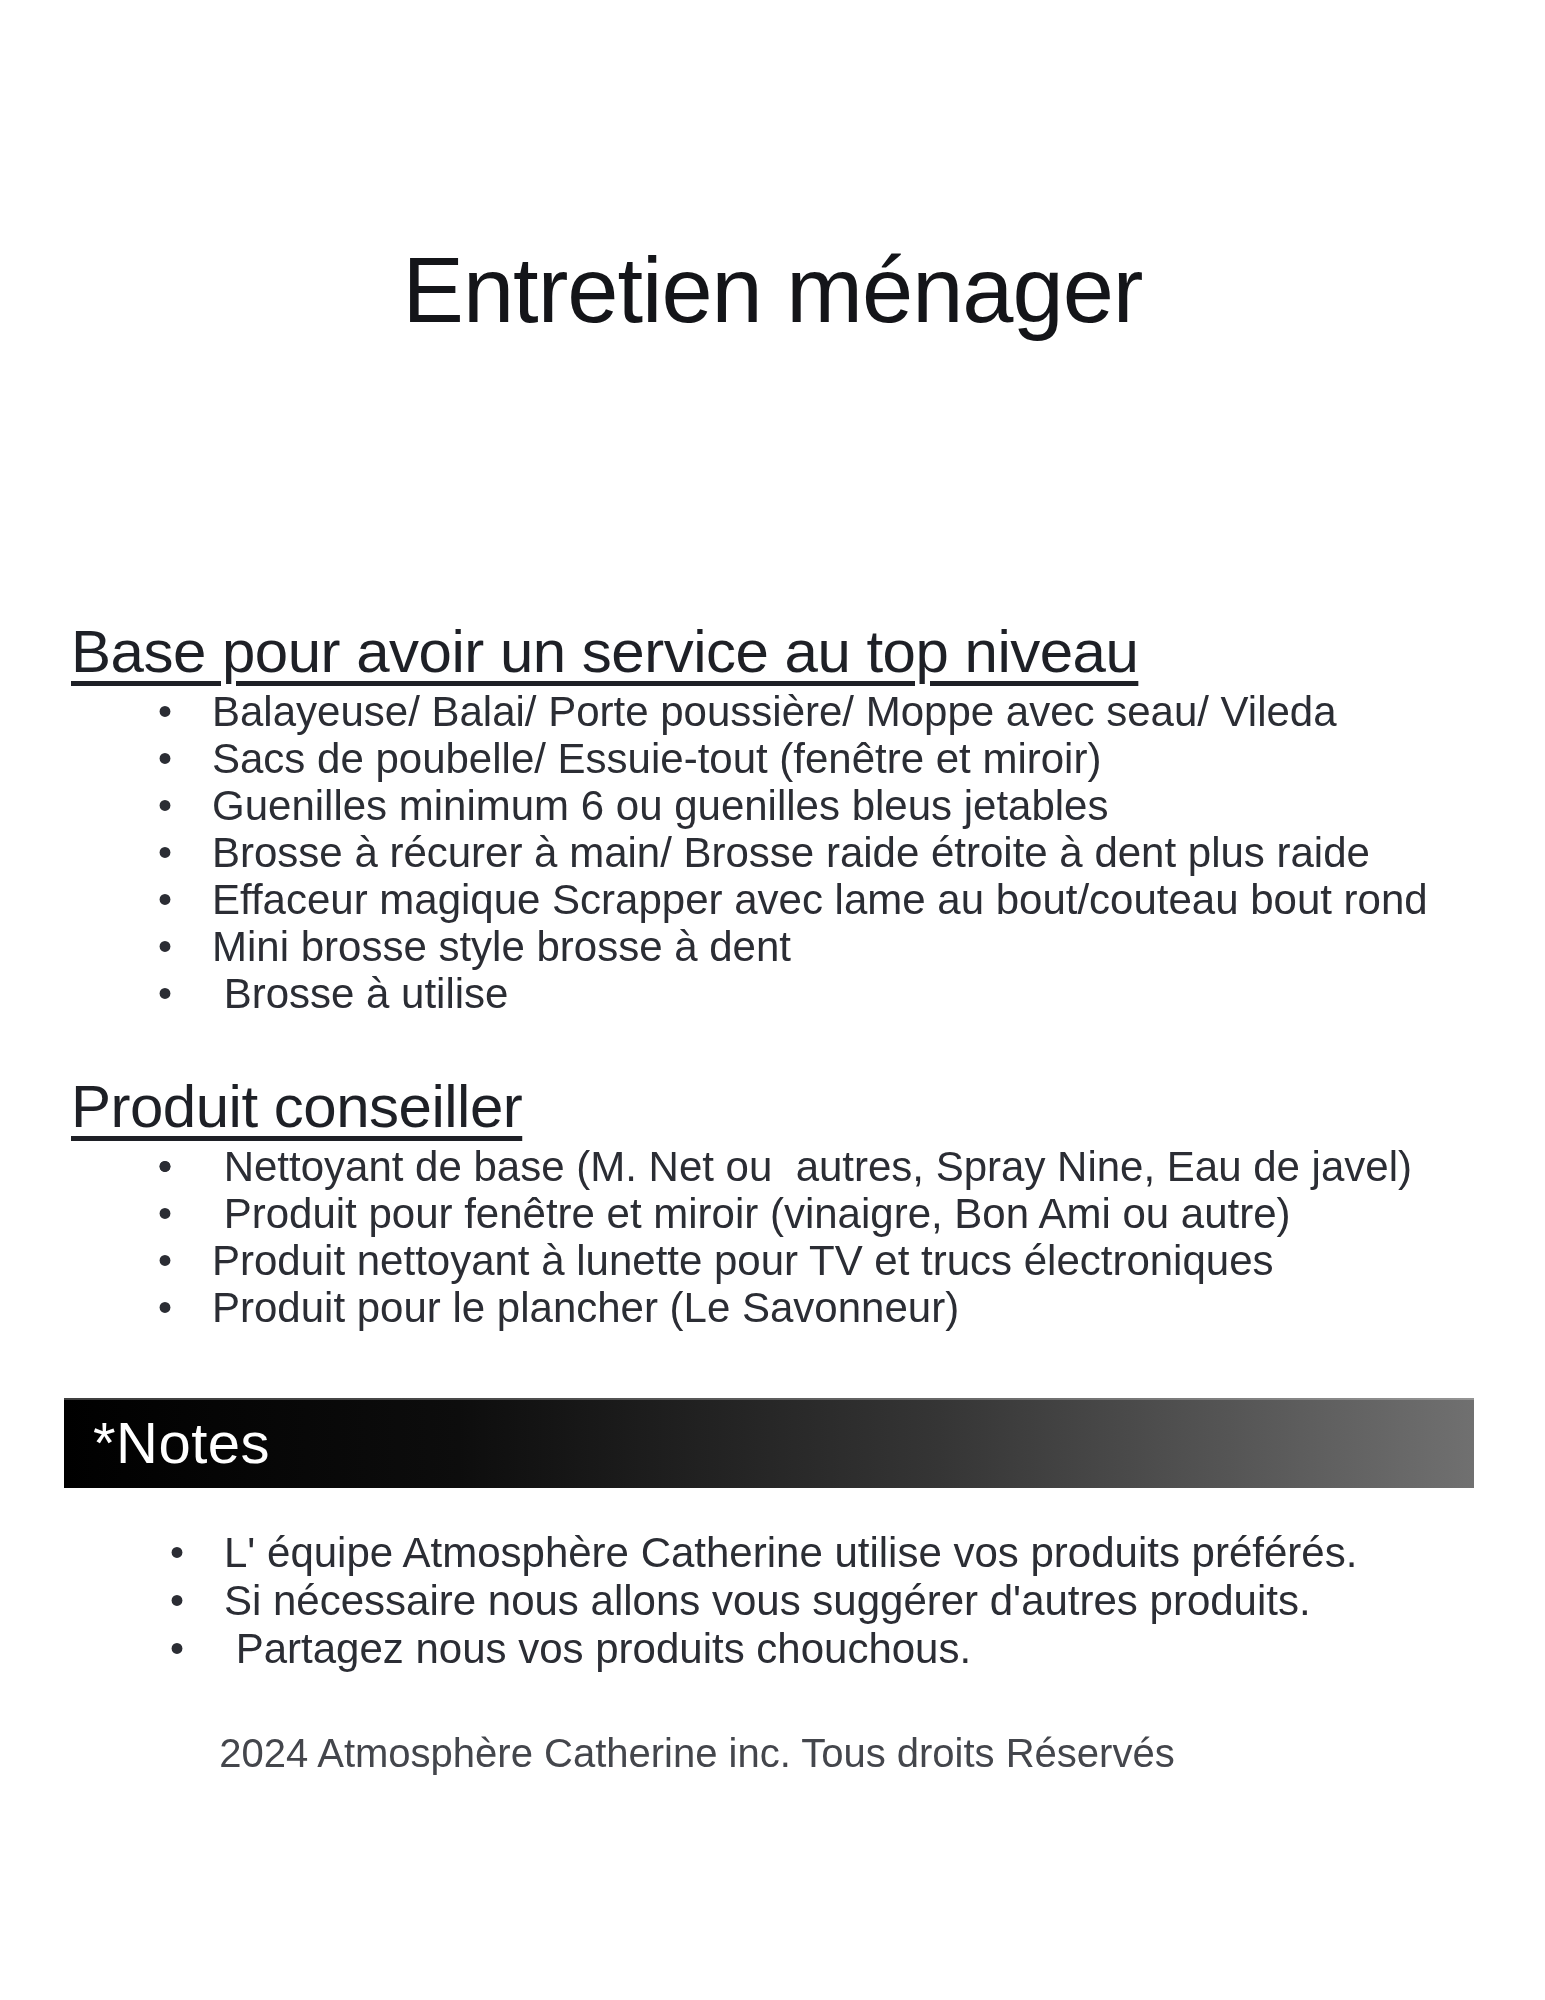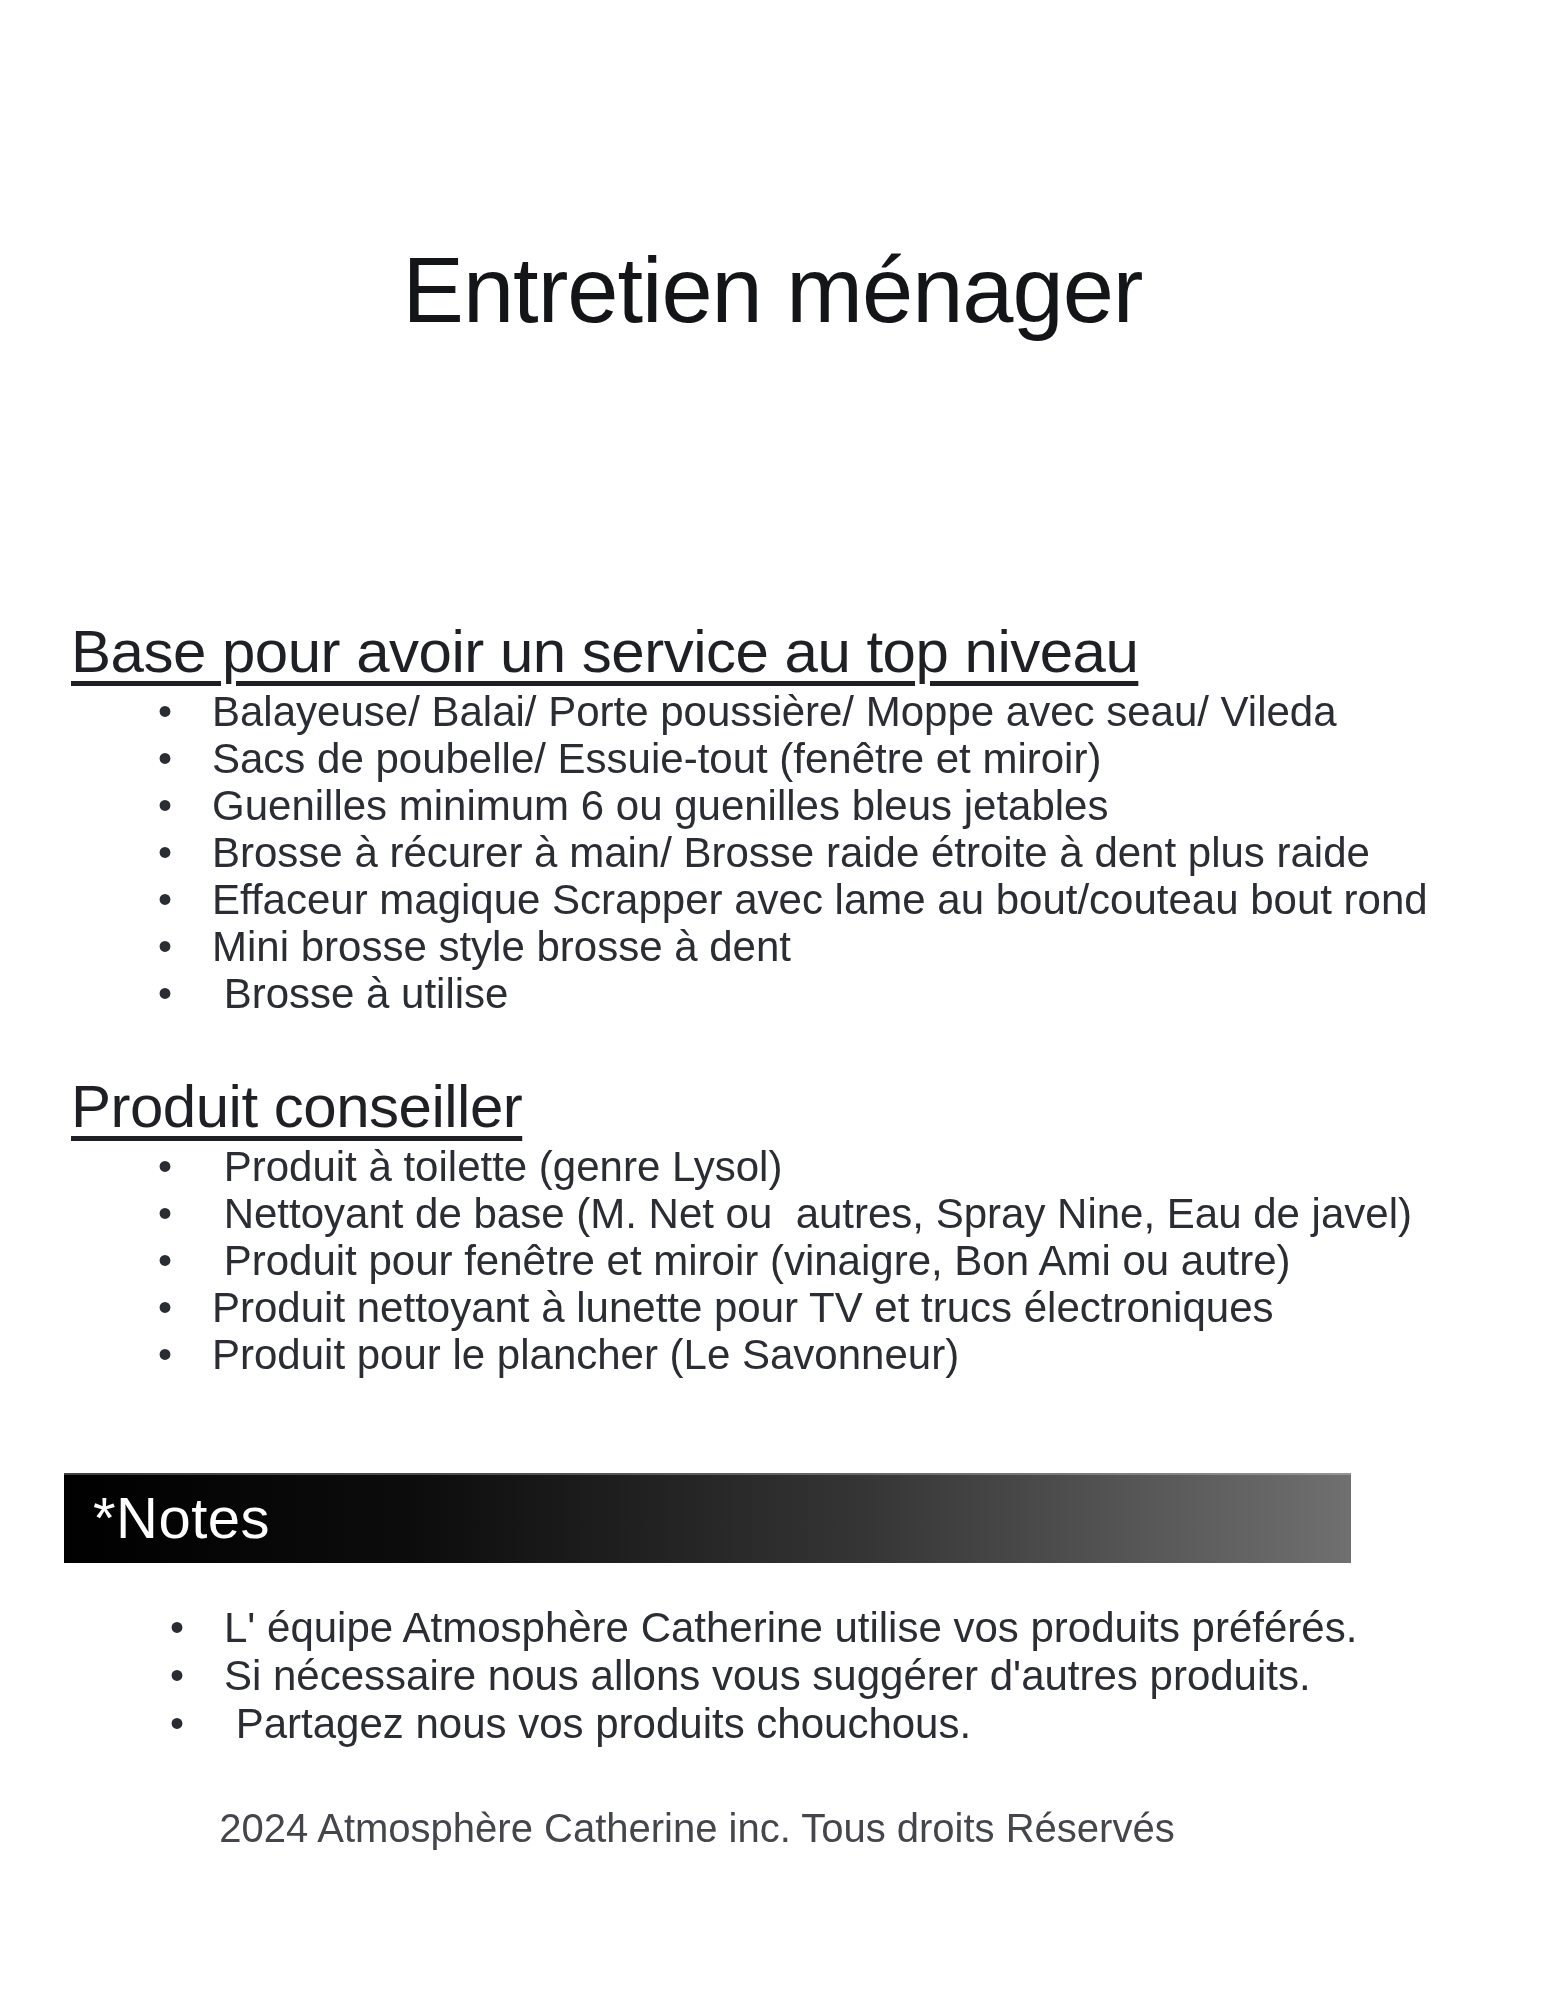--- a/index.html
+++ b/index.html
@@ -57,23 +57,23 @@
     left: 0;
     top: 0;
     font-size: 40px;
     line-height: 47px;
     color: #2b2d34;
   }
   .list-1 { margin-top: 57px; }
   .list-2 { margin-top: 63px; }
 
   .notes-bar {
-    margin-top: 95px;
+    margin-top: 67px;
     margin-left: 64px;
-    width: 1287px;
+    width: 1410px;
     height: 90px;
     background: linear-gradient(to right, #000000 0%, #0d0d0d 28%, #353535 62%, #707070 100%);
     box-shadow: inset 0 2px 0 rgba(255,255,255,0.25);
   }
   .notes-bar h2 {
     margin: 0;
     padding-left: 29px;
     font-size: 58px;
     line-height: 90px;
     font-weight: 400;
@@ -112,21 +112,21 @@
       <li><span class="bullet">•</span><span class="li-text">Brosse à récurer à main/ Brosse raide étroite à dent plus raide</span></li>
       <li><span class="bullet">•</span><span class="li-text">Effaceur magique Scrapper avec lame au bout/couteau bout rond</span></li>
       <li><span class="bullet">•</span><span class="li-text">Mini brosse style brosse à dent</span></li>
       <li><span class="bullet">•</span><span class="li-text"> Brosse à utilise</span></li>
     </ul>
   </section>
 
   <section>
     <h2 class="section-heading heading-2">Produit conseiller</h2>
     <ul class="doc-list list-2">
-      <li><span class="bullet">•</span><span class="li-text"> Produit à toilette (genre Lysol)</span></li>
+      <li><span class="bullet">•</span></li>
       <li><span class="bullet">•</span><span class="li-text"> Nettoyant de base (M. Net ou  autres, Spray Nine, Eau de javel)</span></li>
       <li><span class="bullet">•</span><span class="li-text"> Produit pour fenêtre et miroir (vinaigre, Bon Ami ou autre)</span></li>
       <li><span class="bullet">•</span><span class="li-text">Produit nettoyant à lunette pour TV et trucs électroniques</span></li>
       <li><span class="bullet">•</span><span class="li-text">Produit pour le plancher (Le Savonneur)</span></li>
     </ul>
   </section>
 
   <section>
     <div class="notes-bar">
       <h2>*Notes</h2>

